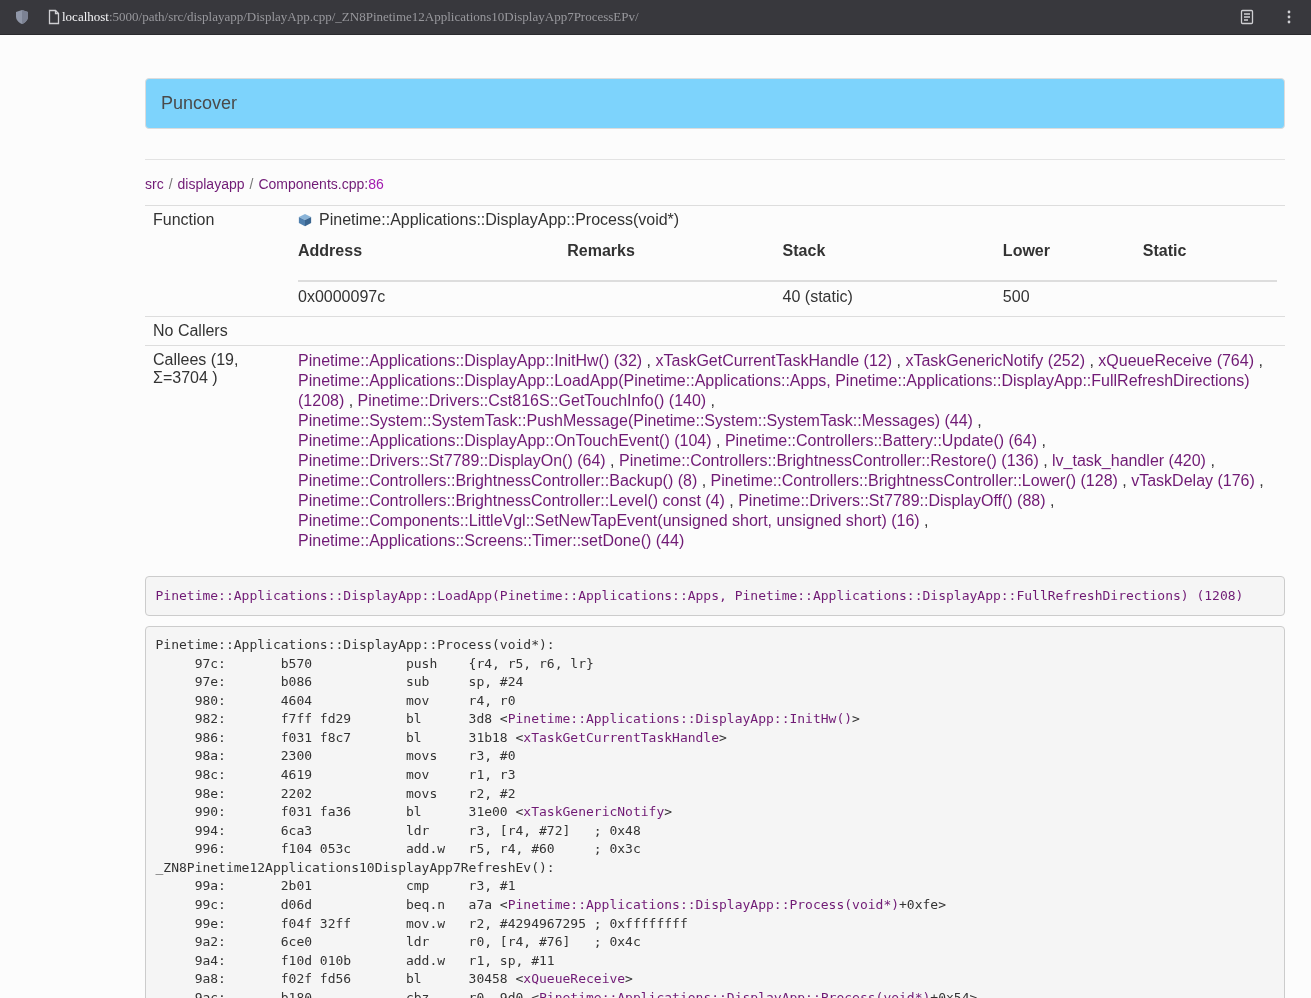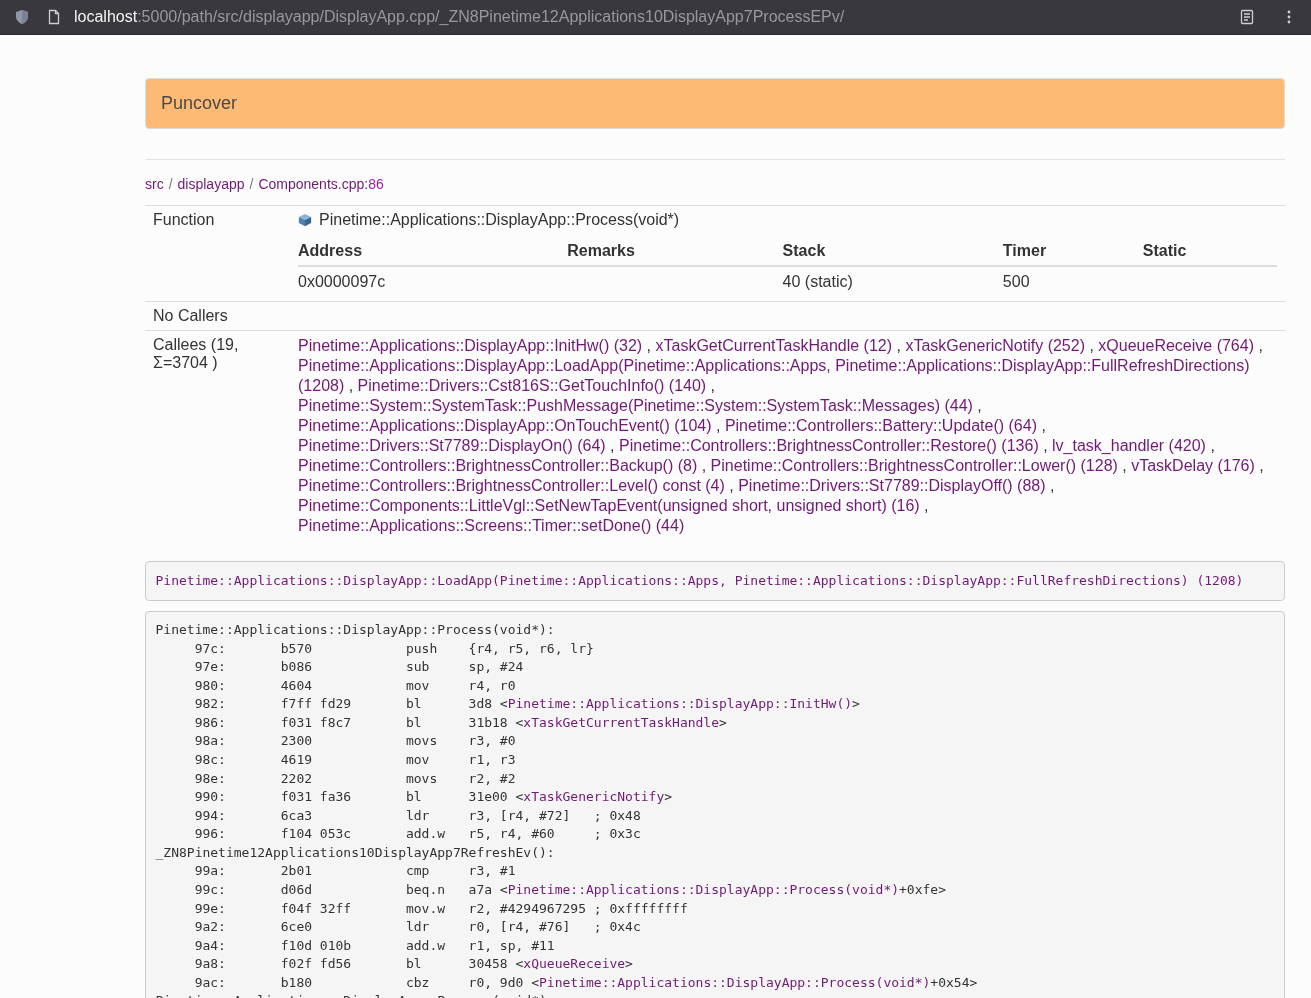--- a/index.html
+++ b/index.html
@@ -10,30 +10,30 @@
     font-family: "Liberation Sans", sans-serif; font-size: 14px;
   }
   
   .topbar {
     height: 35px; background: #38383d; border-bottom: 1px solid #2a2a2e;
     display: flex; align-items: center; padding: 0 14px;
   }
   .topbar .icon { width: 16px; height: 16px; display: inline-flex; flex: none; }
   .topbar .icon + .icon { margin-left: 16px; }
   .urlbar {
-    margin-left: 12px; font-size: 16px; color: #98989d;
-    white-space: nowrap; overflow: hidden; flex: 0 1 auto;
+    font-size: 13px; color: #98989d;
+    white-space: nowrap; overflow: hidden; flex: 0 1 auto; font-family: Liberation Serif, serif;
   }
   .urlbar .host { color: #f5f5f7; }
   .top-right { margin-left: auto; display: flex; align-items: center; }
   .top-right .icon + .icon { margin-left: 26px; }
   
   .container { width: 1140px; margin-left: 145px; padding-top: 43px; }
   .navbar {
-    height: 51px; background: #fdba74; border: 1px solid #dcdcdc;
+    height: 51px; background: #7dd3fc; border: 1px solid #dcdcdc;
     border-radius: 4px; display: flex; align-items: center;
     padding: 0 15px; margin-bottom: 30px;
   }
   .brand { font-size: 18px; color: #4a4a4a; }
   hr.divider { border: 0; border-top: 1px solid #e3e3e3; margin: 0; }
   a.lnk { color: #701a75; text-decoration: none; cursor: pointer; }
   .breadcrumb { margin: 16px 0 13px; font-size: 14px; }
   .crumb-sep { color: #777; margin: 0 5px; }
   .line-no { color: #a21caf; }
   
@@ -42,21 +42,21 @@
   table.main > tbody > tr > td {
     border-top: 1px solid #ddd; padding: 5px 8px;
     text-align: left; vertical-align: top; font-weight: normal;
   }
   th.rowlabel { width: 145px; }
   .func-line { display: flex; align-items: center; }
   .func-line .icon { width: 14px; height: 14px; margin-right: 7px; flex: none; }
   table.stats { width: 100%; border-collapse: collapse; margin-top: 8px; }
   table.stats th {
     border-bottom: 2px solid #ddd; font-weight: bold;
-    text-align: left; padding: 5px 8px 5px 0;
+    text-align: left; padding: 5px 8px 20px 0;
   }
   table.stats td { padding: 6px 8px 5px 0; }
   .callees { line-height: 20px; }
   .callees .sep { color: #333; }
   
   pre {
     font-family: "DejaVu Sans Mono", monospace; font-size: 13px;
     line-height: 1.42857; color: #333;
     background: #f5f5f5; border: 1px solid #ccc; border-radius: 4px;
     padding: 9.5px; margin: 0 0 10px; white-space: pre; overflow: hidden;
@@ -132,21 +132,21 @@
                 <col style="width:22%">
                 <col style="width:22.5%">
                 <col style="width:14.3%">
                 <col style="width:13.7%">
             </colgroup>
             <thead>
               <tr>
                 <th>Address</th>
                 <th>Remarks</th>
                 <th>Stack</th>
-                <th>Timer</th>
+                <th>Lower</th>
                 <th>Static</th>
               </tr>
             </thead>
             <tbody>
               <tr>
                 <td>0x0000097c</td>
                 <td></td>
                 <td>40 (static)</td>
                 <td>500</td>
                 <td></td>

